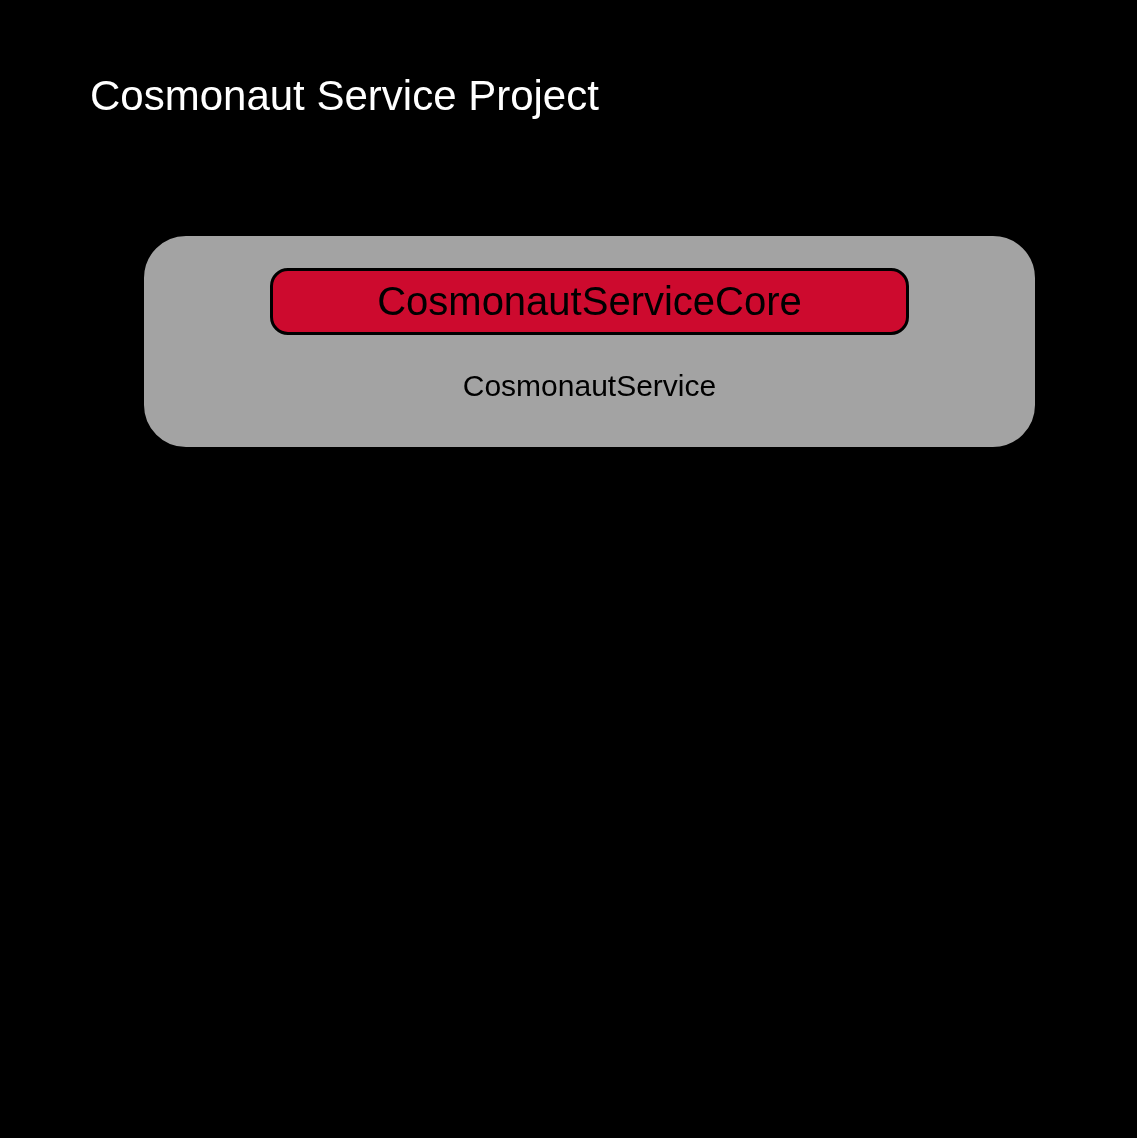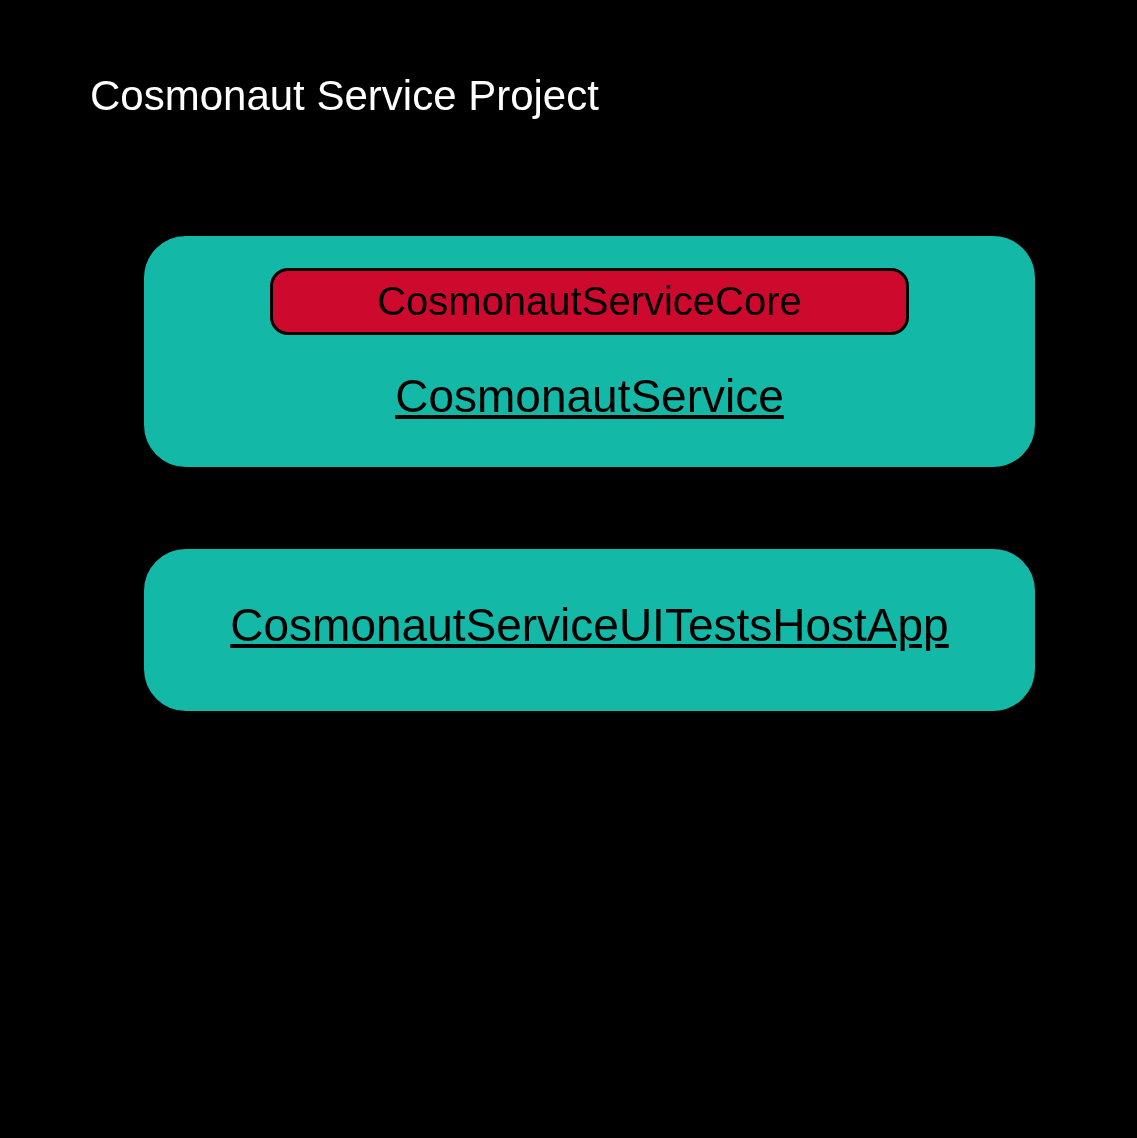--- a/index.html
+++ b/index.html
@@ -25,21 +25,21 @@
     .container {
       position: absolute;
       top: 170px;
       left: 78px;
       right: 100px;
       display: flex;
       flex-direction: column;
       gap: 46px;
     }
     .module-box {
-      background: #14b8a6;
+      background: #a3a3a3;
       border: 2px solid #000000;
       border-radius: 44px;
       display: flex;
       flex-direction: column;
       align-items: center;
       justify-content: center;
       padding: 18px 20px 28px 20px;
       min-height: 166px;
       box-shadow: 4px 4px 0px rgba(0,0,0,0.4);
     }
@@ -56,38 +56,34 @@
       text-align: center;
       margin-bottom: 18px;
     }
     .core-badge-text {
       color: #000000;
       font-size: 40px;
       font-weight: 400;
     }
     .module-label {
       color: #000000;
-      font-size: 46px;
+      font-size: 30px;
       font-weight: 400;
-      text-decoration: underline;
     }
   </style>
 </head>
 <body>
 
 <div class="title">Cosmonaut Service Project</div>
 
 <div class="container">
 
   <div class="module-box with-core">
     <div class="core-badge">
       <span class="core-badge-text">CosmonautServiceCore</span>
     </div>
     <div class="module-label">CosmonautService</div>
   </div>
 
 
 
-  <div class="module-box">
-    <div class="module-label">CosmonautServiceUITestsHostApp</div>
-  </div>
 
 </div>
 
 </body></html>

